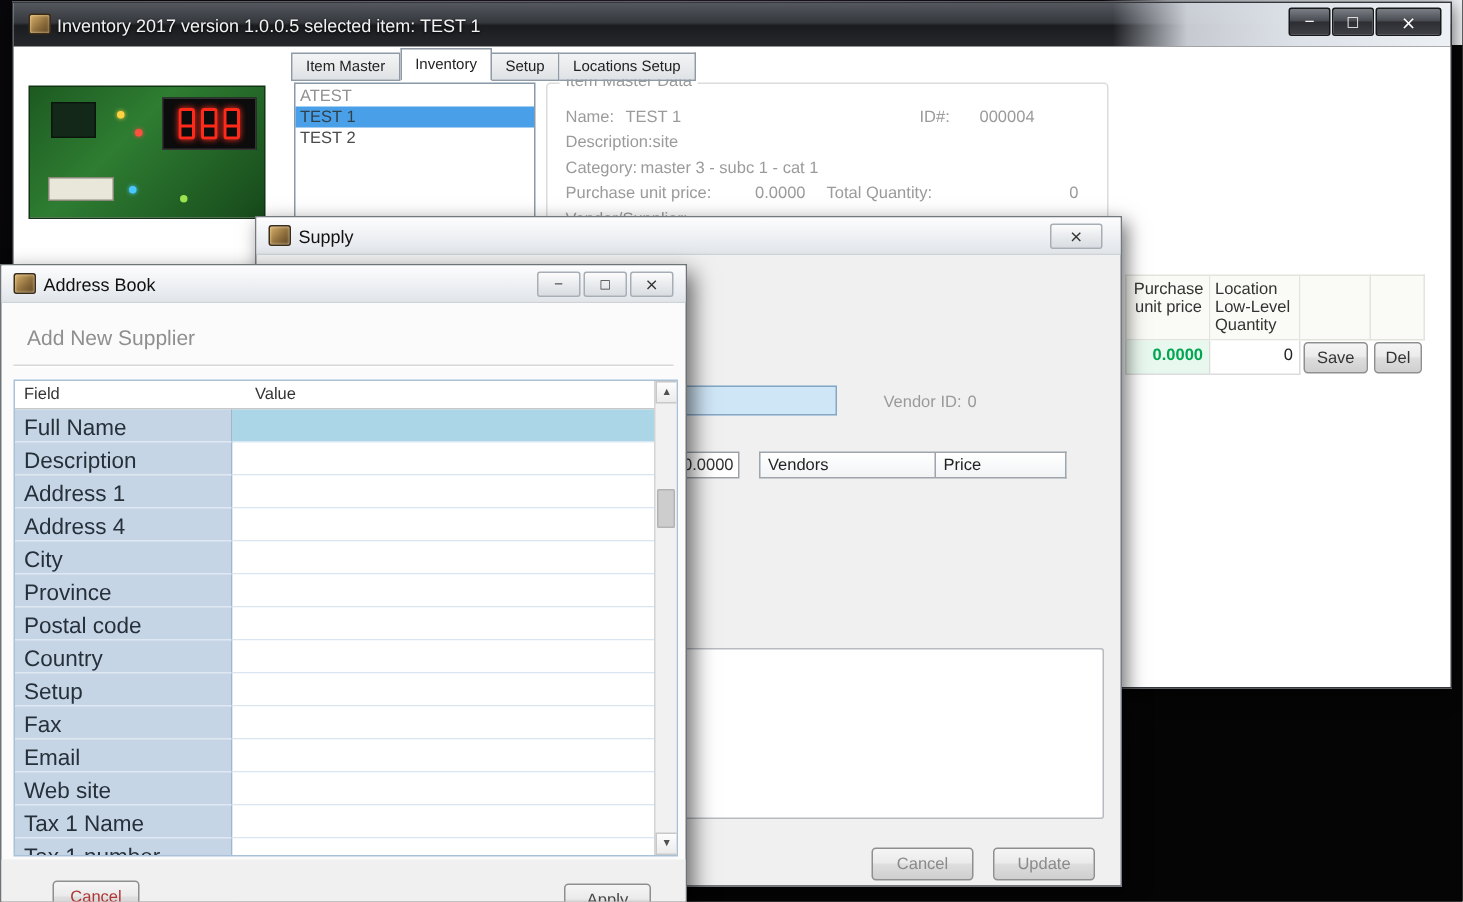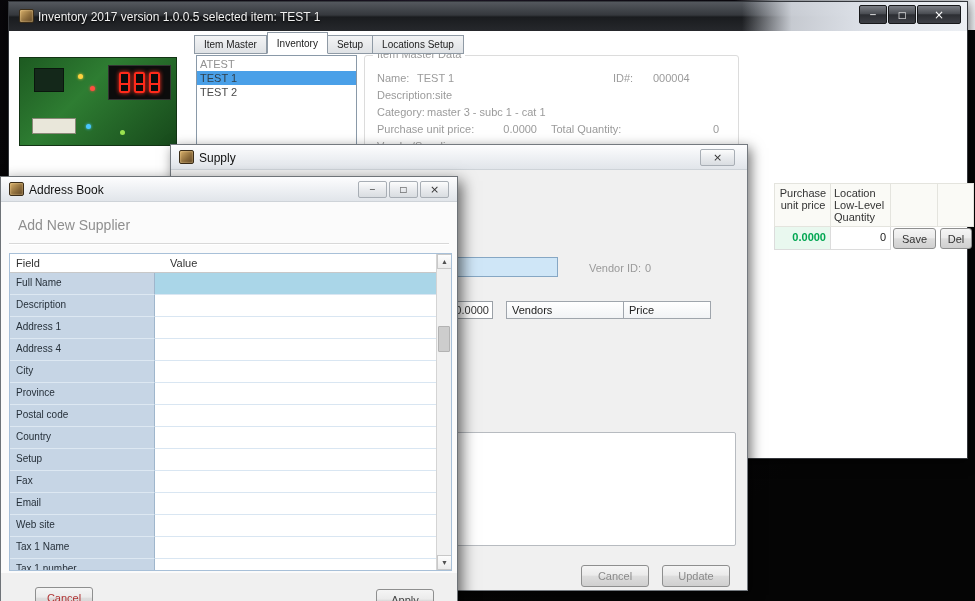--- a/index.html
+++ b/index.html
@@ -61,21 +61,21 @@
 
   
   .groupbox { position:absolute; left:355px; top:53px; width:375px; height:110px;
     border:1px solid #dcdcdc; border-radius:3px; }
   .gb-title { position:absolute; left:8px; top:-8px; background:#fff; padding:0 4px;
     font-size:11px; color:#9a9a9a; white-space:nowrap; }
   .gb-label, .gb-value { position:absolute; font-size:11px; color:#9b9b9b; white-space:nowrap; }
   .gb-value.num { text-align:right; }
 
   
-  .loc-grid { position:absolute; left:765px; top:181px; font-size:11px; color:#333; }
+  .loc-grid { position:absolute; left:741px; top:181px; font-size:11px; color:#333; }
   .lg-header { display:flex; height:44px; }
   .lg-h { background:#fafaf6; border:1px solid #e4e4de; border-left:none; padding:3px 2px 0 3px;
     font-size:11px; line-height:12px; }
   .lg-h:first-child { border-left:1px solid #e4e4de; text-align:center; }
   .lg-c1 { width:57px; } .lg-c2 { width:60px; } .lg-c3 { width:47px; } .lg-c4 { width:36px; }
   .lg-row { display:flex; height:23px; }
   .lg-cell { border:1px solid #dcdcdc; border-top:none; border-left:none; padding:4px 4px 0 0; }
   .price-cell { width:57px; border-left:1px solid #dcdcdc; background:#e9f8ef; color:#00a651;
     font-weight:bold; text-align:right; }
   .qty-cell { width:60px; background:#fff; color:#222; text-align:right; }
@@ -127,21 +127,21 @@
   .ab-sep { position:absolute; left:8px; top:66px; width:440px; height:2px;
     border-top:1px solid #d8d8d8; border-bottom:1px solid #ffffff; }
   .ab-panel { position:absolute; left:8px; top:76px; width:443px; height:318px;
     background:#fff; border:1px solid #a8c0d8; overflow:hidden; }
   .ab-thead { position:absolute; left:0; top:0; width:428px; height:19px; background:#fff;
     border-bottom:1px solid #c8c8c8; font-size:11px; color:#333; }
   .ab-th-field { position:absolute; left:6px; top:3px; }
   .ab-th-value { position:absolute; left:160px; top:3px; }
   .ab-rows { position:absolute; left:0; top:19px; width:428px; }
   .ab-row { display:flex; height:22px; }
-  .ab-f { width:145px; background:#c6d5e5; color:#26303a; font-size:10px; padding:4px 0 0 6px;
+  .ab-f { width:145px; background:#c6d5e5; color:#26303a; font-size:15px; padding:4px 0 0 6px;
     border-bottom:1px solid #dde8f2; border-right:1px solid #9fb6cc; white-space:nowrap; }
   .ab-v { flex:1; background:#fff; border-bottom:1px solid #d9e6f2; }
   .ab-v.hl { background:#aad6e8; }
   .ab-scroll { position:absolute; right:0; top:0; width:15px; height:100%; background:#f1f1f1;
     border-left:1px solid #d4d4d4; }
   .sb-btn { position:absolute; left:0; width:15px; height:15px; font-size:7px; color:#505050;
     background:linear-gradient(180deg,#fdfdfd,#ebebeb); border:1px solid #c8c8c8;
     display:flex; align-items:center; justify-content:center; cursor:pointer; }
   .sb-btn.up { top:0; }
   .sb-btn.down { bottom:0; }

